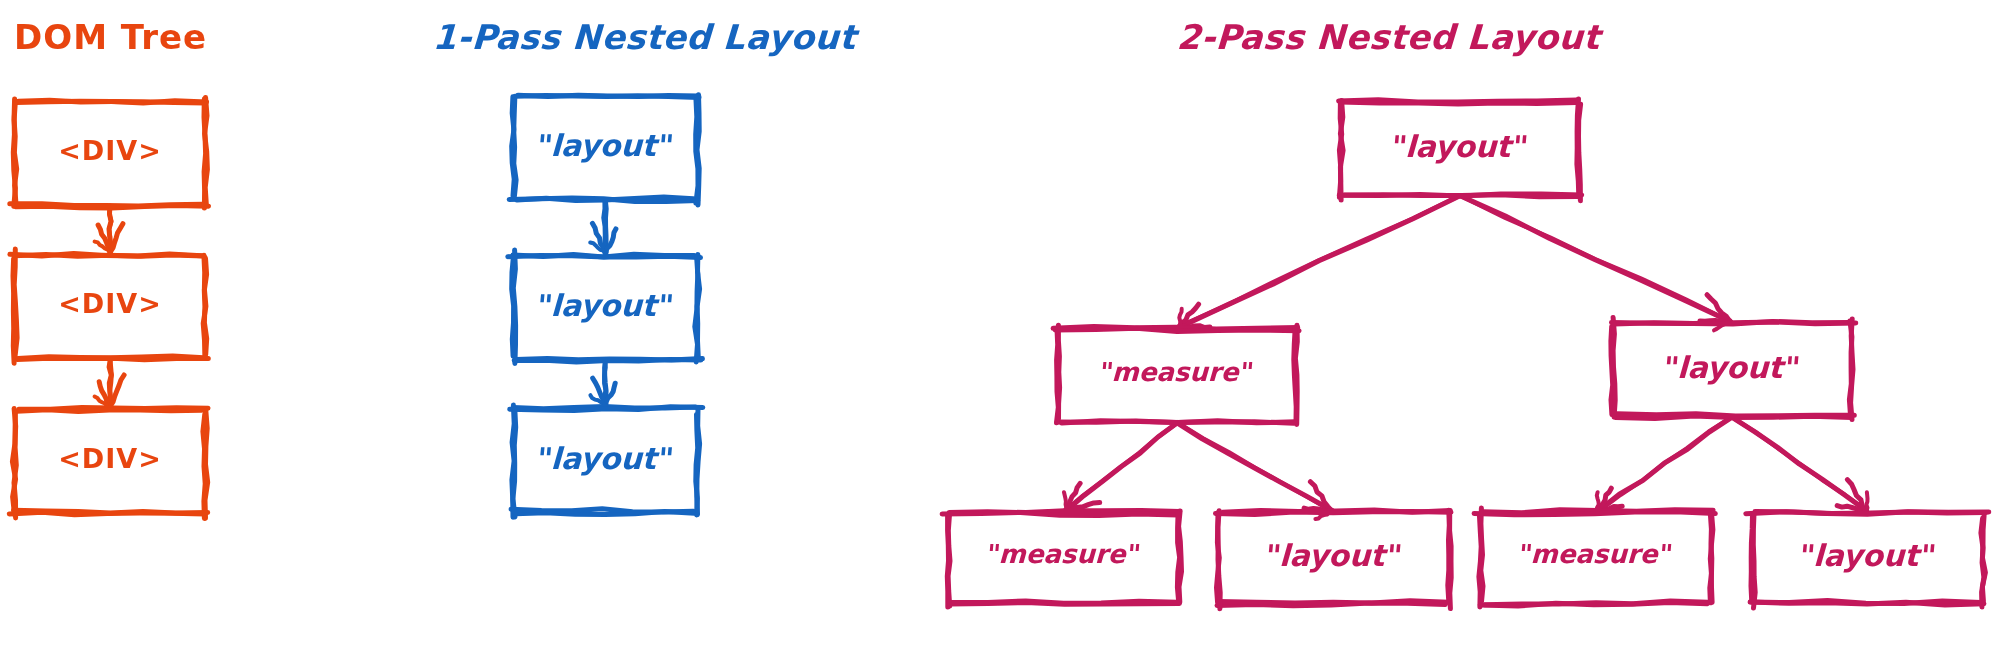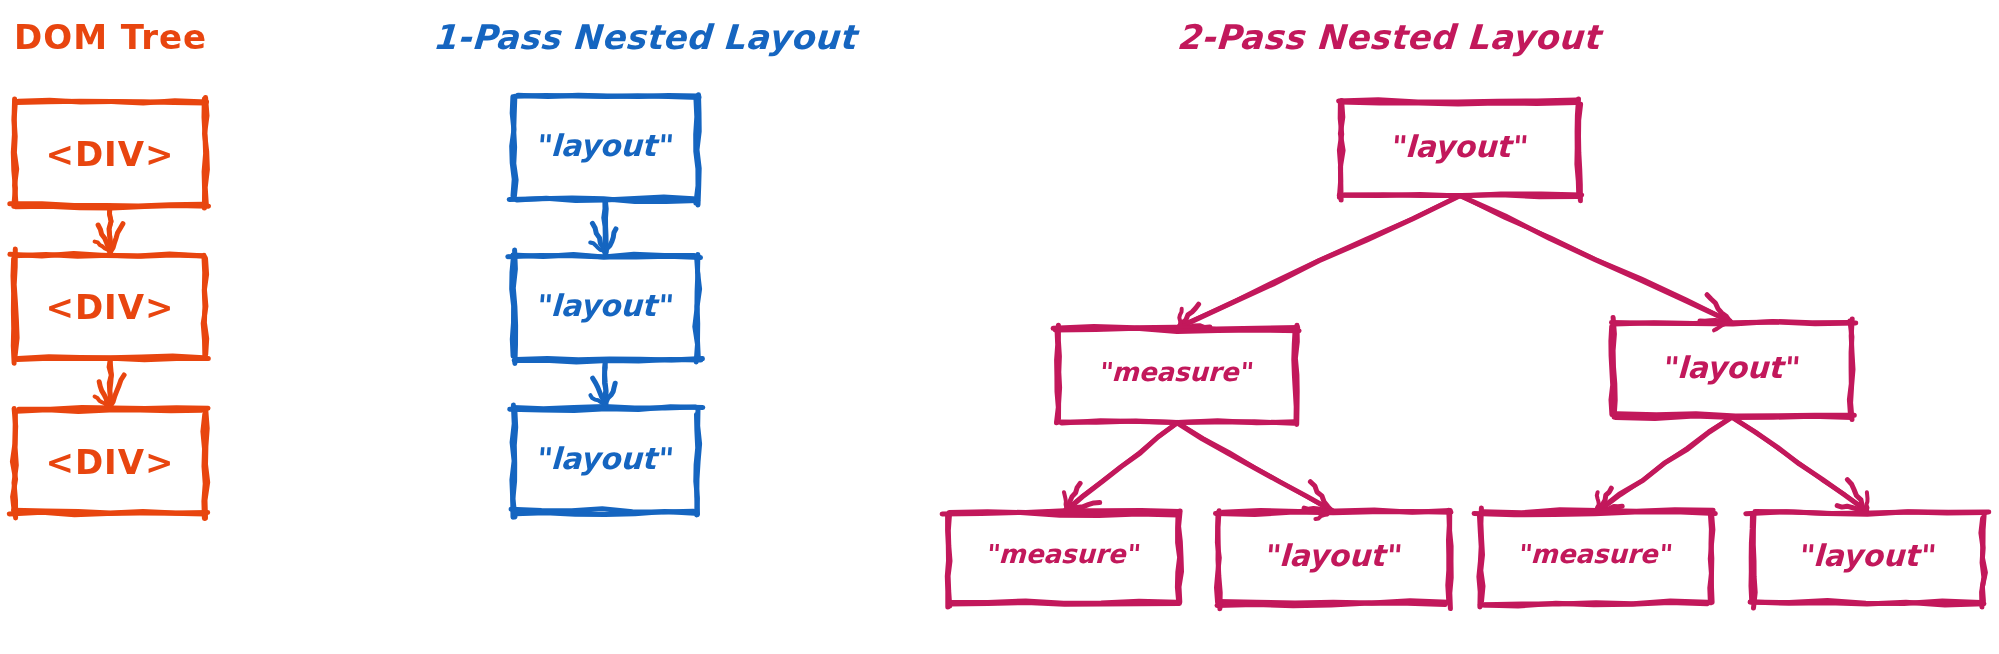--- a/index.html
+++ b/index.html
@@ -46,21 +46,21 @@
   .title-two { color: #C2185B; }
 
   .node-label {
     font-size: 30px;
     font-style: italic;
     transform: skewX(-5deg);
     text-align: center;
   }
   .label-dom {
     color: #E8450F;
-    font-size: 34px;
+    font-size: 27px;
     font-style: normal;
     transform: none;
     letter-spacing: 1px;
   }
   .label-blue { color: #1565C0; }
   .label-pink { color: #C2185B; }
   .label-small { font-size: 26px; }
 </style>
 </head>
 <body>

